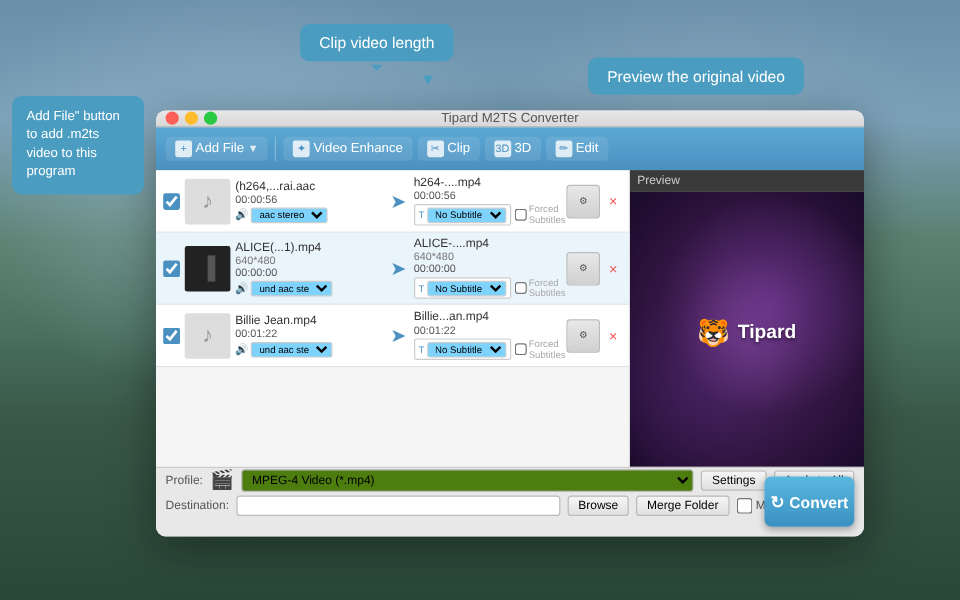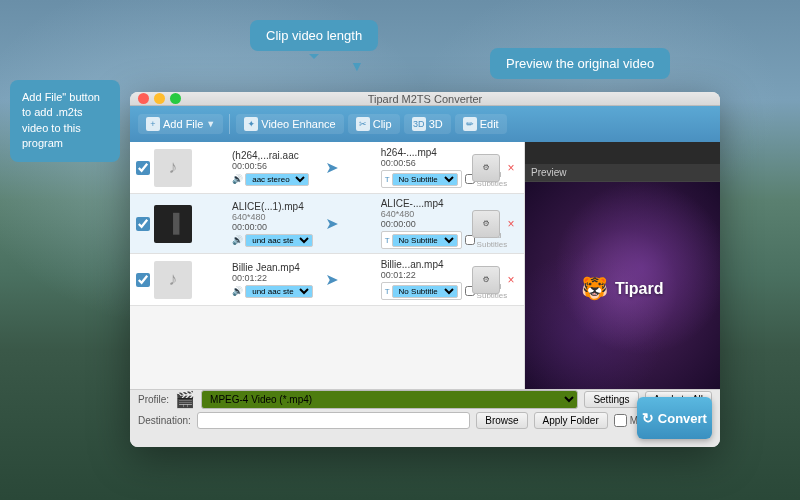--- a/index.html
+++ b/index.html
@@ -200,21 +200,20 @@
       align-items: center;
       justify-content: center;
       font-size: 18px;
       color: #999;
       flex-shrink: 0;
     }
     .file-thumb.dark { background: #222; color: #555; }
     .file-info {
       flex: 1;
       min-width: 0;
-      margin-left: 36px;
     }
     .file-name {
       font-size: 10px;
       color: #333;
       white-space: nowrap;
       overflow: hidden;
       text-overflow: ellipsis;
     }
     .file-res {
       font-size: 9px;
@@ -303,21 +302,20 @@
       display: flex;
       flex-direction: column;
       flex-shrink: 0;
     }
     .preview-label {
       font-size: 10px;
       color: #ccc;
       padding: 3px 6px;
       background: #3a3a3a;
       border-bottom: 1px solid #444;
-      margin-top: 22px;
     }
     .preview-video {
       flex: 1;
       background: radial-gradient(ellipse at center, #6a3a7a 0%, #3a1a4a 40%, #1a0a2a 100%);
       display: flex;
       align-items: center;
       justify-content: center;
       position: relative;
       overflow: hidden;
     }
@@ -695,21 +693,21 @@
       <select class="profile-select">
         <option>MPEG-4 Video (*.mp4)</option>
       </select>
       <button class="settings-btn">Settings</button>
       <button class="apply-btn">Apply to All</button>
     </div>
     <div class="bottom-row">
       <span class="bottom-label">Destination:</span>
       <input type="text" class="dest-input" style="">
       <button class="browse-btn">Browse</button>
-      <button class="openfolder-btn">Apply Folder</button>
+      <button class="openfolder-btn">Merge Folder</button>
       <div class="merge-checkbox">
         <input type="checkbox" style="">
         <span>Merge into one file</span>
       </div>
     </div>
     <button class="convert-btn">
       <span class="convert-icon">↻</span>
       <span>Convert</span>
     </button>
   </div>

